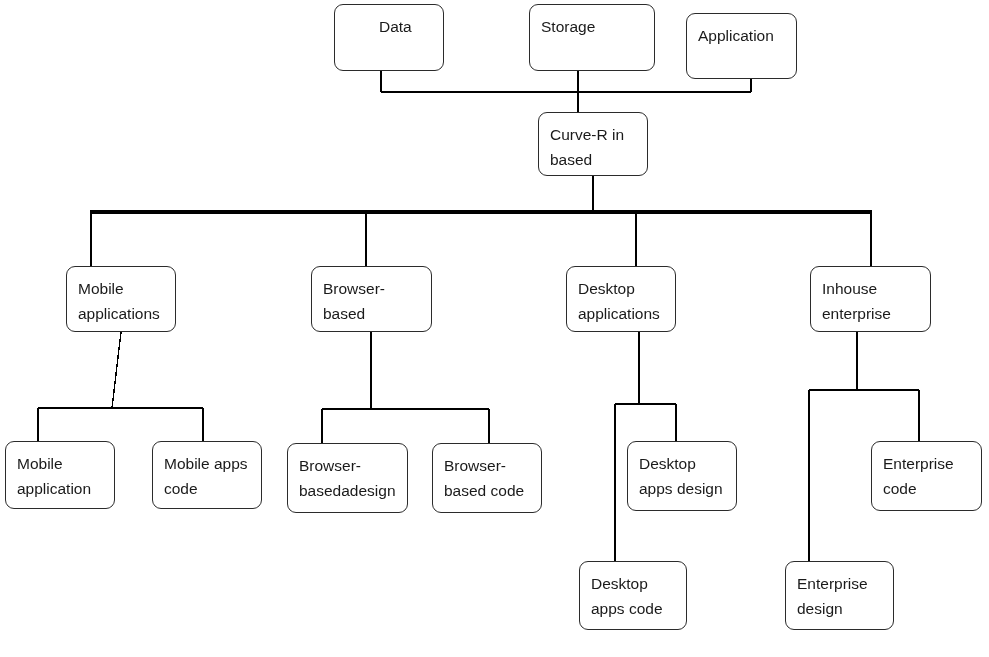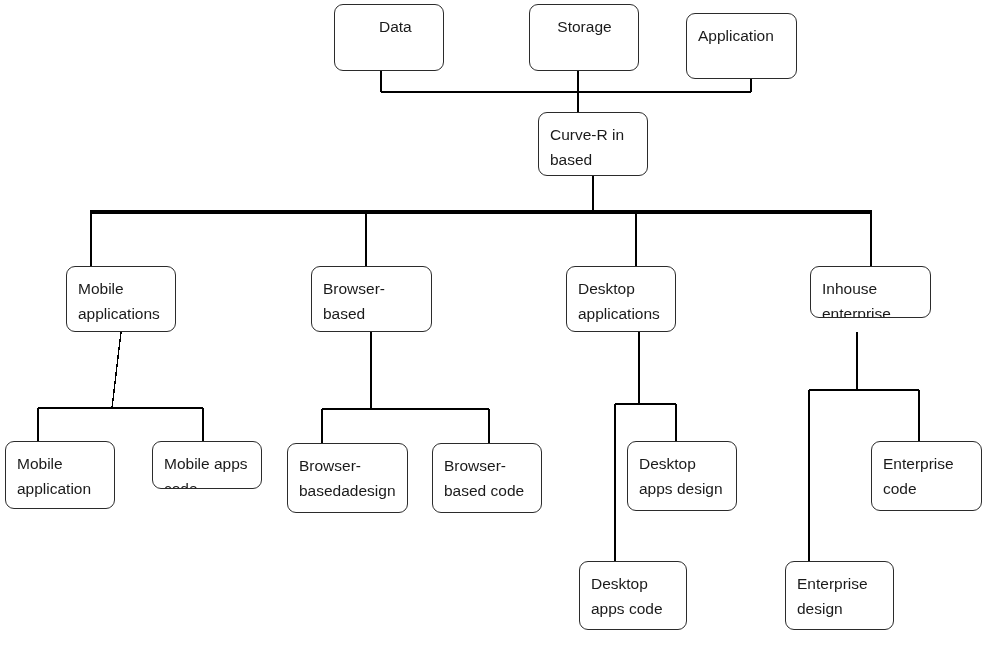--- a/index.html
+++ b/index.html
@@ -89,43 +89,43 @@
 
       <path d="M857,332 L857,390"></path>
       <path d="M809,390 L919,390"></path>
       <path d="M919,390 L919,446"></path>
       <path d="M809,390 L809,566"></path>
     </g>
   </svg>
 
   <div class="node-box" style="left:334px; top:4px; width:110px; height:67px;padding-left:44px;">Data</div>
 
-  <div class="node-box" style="left:529px; top:4px; width:110px; height:67px;text-align:center;">Storage</div>
+  <div class="node-box" style="left:529px; top:4px; width:126px; height:67px;">Storage</div>
 
   <div class="node-box" style="left:686px; top:13px; width:111px; height:66px;">Application</div>
 
   <div class="node-box" style="left:538px; top:112px; width:110px; height:64px;">Curve-R in
 based</div>
 
   <div class="node-box" style="left:66px; top:266px; width:110px; height:66px;">Mobile
 applications</div>
 
   <div class="node-box" style="left:311px; top:266px; width:121px; height:66px;">Browser-
 based</div>
 
   <div class="node-box" style="left:566px; top:266px; width:110px; height:66px;">Desktop
 applications</div>
 
-  <div class="node-box" style="left:810px; top:266px; width:121px; height:52px;">Inhouse
+  <div class="node-box" style="left:810px; top:266px; width:121px; height:66px;">Inhouse
 enterprise</div>
 
   <div class="node-box" style="left:5px; top:441px; width:110px; height:68px;">Mobile
 application</div>
 
-  <div class="node-box" style="left:152px; top:441px; width:110px; height:48px;">Mobile apps
+  <div class="node-box" style="left:152px; top:441px; width:110px; height:68px;">Mobile apps
 code</div>
 
   <div class="node-box" style="left:287px; top:443px; width:121px; height:70px;">Browser-
 basedadesign</div>
 
   <div class="node-box" style="left:432px; top:443px; width:110px; height:70px;">Browser-
 based code</div>
 
   <div class="node-box" style="left:627px; top:441px; width:110px; height:70px;">Desktop
 apps design</div>

